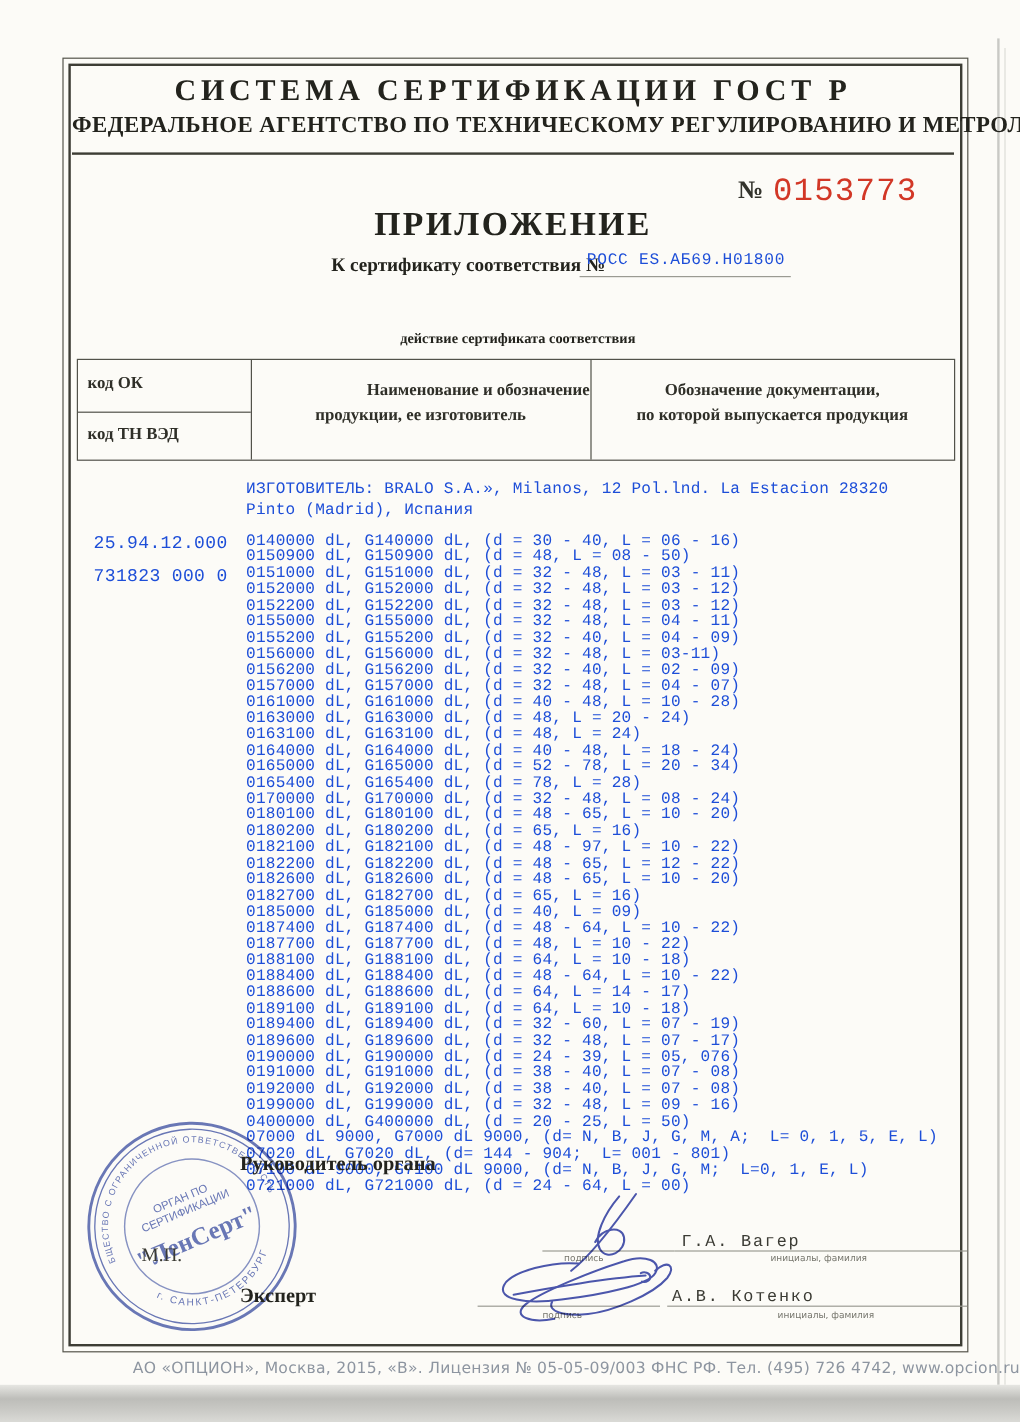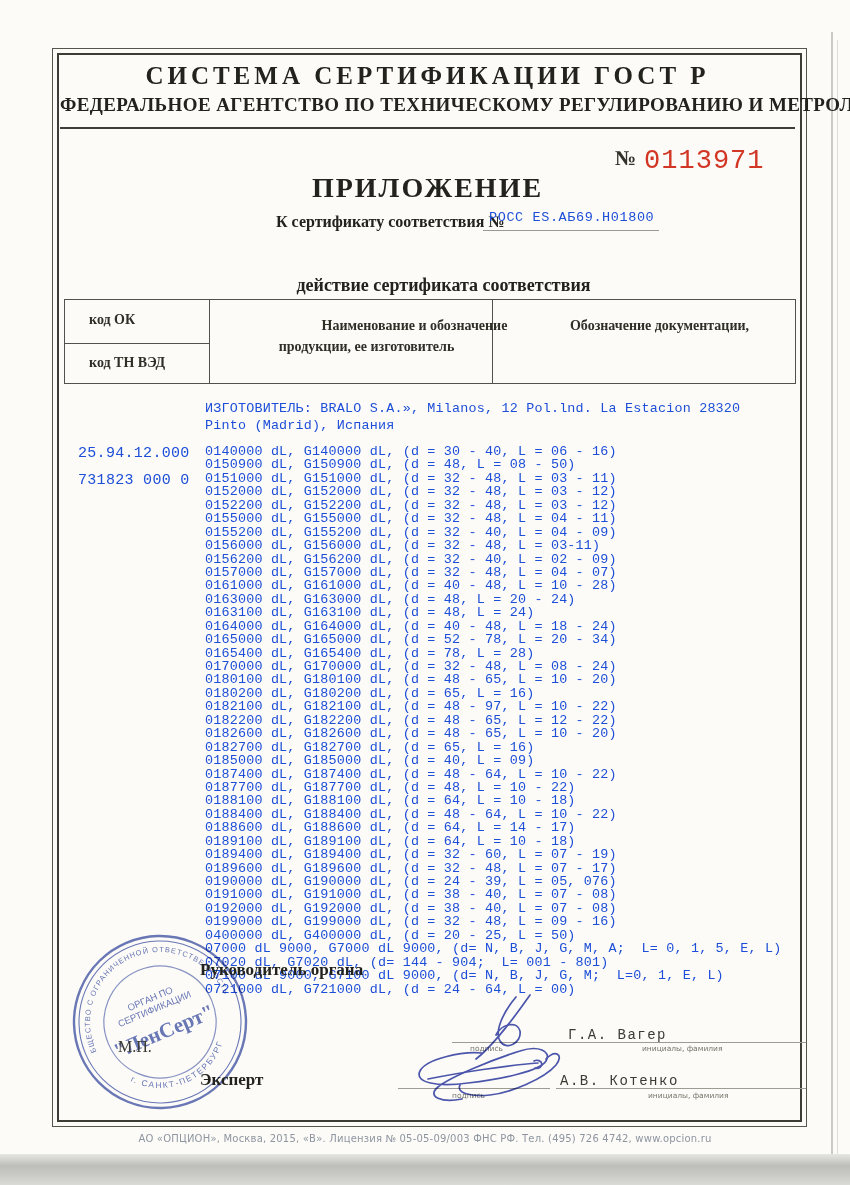--- a/index.html
+++ b/index.html
@@ -33,85 +33,86 @@
   .num-sign { font-size:21px; font-weight:bold; color:#33332c; vertical-align:top; }
   .num-val { font-family:"Liberation Mono","DejaVu Sans Mono",monospace; font-size:27px; color:#d23726; letter-spacing:1px; margin-left:8px; }
 
   .doc-title { left:60px; top:172px; width:735px; font-size:28px; letter-spacing:2px; }
 
   .cert-label { left:276px; top:213px; font-size:16px; }
   .cert-num { left:489px; top:210px; font-size:13.5px; letter-spacing:0.6px; }
   .cert-line { left:483px; top:230px; width:176px; height:1px; background:#9a9a92; }
 
   .scope1 { left:60px; top:254px; width:735px; font-size:17px; }
-  .scope2 { left:76px; top:275px; width:735px; font-size:18px; }
+  .scope2 { left:64px; top:275px; width:735px; font-size:12px; }
 
   
   .tbl { left:64px; top:299px; width:730px; height:83px; border:1.4px solid #52524a; }
   .tbl .v1 { position:absolute; left:144px; top:0; width:1.3px; height:100%; background:#52524a; }
   .tbl .v2 { position:absolute; left:427px; top:0; width:1.3px; height:100%; background:#52524a; }
   .tbl .h1d { position:absolute; left:0; top:43px; width:144px; height:1.3px; background:#52524a; }
-  .tbl-txt { position:absolute; font-weight:bold; font-size:14px; color:#2f2f28;margin-left:16px; }
+  .tbl-txt { position:absolute; font-weight:bold; font-size:14px; color:#2f2f28; }
 
   .codes { font-size:15px; letter-spacing:0.3px; }
 
   .man { left:205px; top:400px; font-size:13.4px; line-height:17.2px; letter-spacing:0.2px; }
   .plist { left:205px; top:445px; font-size:13.4px; line-height:13.45px; letter-spacing:0.2px; }
   .plist > div { height:13.45px; }
 
   
   .sig-label { font-size:17px; }
   .mp { font-size:16px; color:#3a3a33; font-family:"Liberation Serif",serif; }
   .uline { border-bottom:1px solid #9c9c94; }
   .tiny { font-family:"DejaVu Sans","Liberation Sans",sans-serif; font-size:7.5px; color:#75756c; }
   .sname { font-size:14px; letter-spacing:1.5px; color:#3b3b34; }
 
   .stamp-svg { mix-blend-mode:multiply; opacity:0.88; }
   .sig-svg { mix-blend-mode:multiply; }
 
   .footer { left:0; top:1133px; width:850px; font-family:"DejaVu Sans","Liberation Sans",sans-serif;
-    font-size:10px; color:#8d95a0; letter-spacing:0.2px; }
+    font-size:13px; color:#8d95a0; letter-spacing:0.2px;text-align:right; }
 </style>
 </head>
 <body>
 
 <div class="page">
 
   <div class="abs edge-right"></div>
   <div class="abs edge-right2"></div>
   <div class="abs edge-bottom"></div>
 
   <div class="abs frame-a"></div>
   <div class="abs frame-b"></div>
   <div class="abs head-sep"></div>
 
   <div class="abs h1 serifb center">СИСТЕМА СЕРТИФИКАЦИИ ГОСТ Р</div>
   <div class="abs h2 serifb center">ФЕДЕРАЛЬНОЕ АГЕНТСТВО ПО ТЕХНИЧЕСКОМУ РЕГУЛИРОВАНИЮ И МЕТРОЛОГИИ</div>
 
   <div class="abs num-row">
-    <span class="num-sign">№</span><span class="num-val">0113971</span>
+    <span class="num-sign">№</span><span class="num-val">0153773</span>
   </div>
 
   <div class="abs doc-title serifb center">ПРИЛОЖЕНИЕ</div>
 
   <div class="abs cert-label serifb">К сертификату соответствия №</div>
   <div class="abs cert-num mono">РОСС ES.АБ69.Н01800</div>
   <div class="abs cert-line"></div>
 
   <div class="abs scope2 serifb center">действие сертификата соответствия</div>
 
   <div class="abs tbl">
     <div class="v1"></div>
     <div class="v2"></div>
     <div class="h1d"></div>
     <div class="tbl-txt" style="left:8px; top:12px;">код ОК</div>
     <div class="tbl-txt" style="left:8px; top:55px;">код ТН ВЭД</div>
     <div class="tbl-txt center" style="left:144px; top:18px; width:283px;padding-left:48px;">Наименование и обозначение</div>
     <div class="tbl-txt center" style="left:144px; top:39px; width:283px;">продукции, ее изготовитель</div>
     <div class="tbl-txt center" style="left:427px; top:18px; width:303px;">Обозначение документации,</div>
+    <div class="tbl-txt center" style="left:427px; top:39px; width:303px;">по которой выпускается продукция</div>
   </div>
 
   <div class="abs codes mono" style="left:78px; top:445px;">25.94.12.000</div>
   <div class="abs codes mono" style="left:78px; top:472px;">731823 000 0</div>
 
   <div class="abs man mono">
     <div class="pre">ИЗГОТОВИТЕЛЬ: BRALO S.A.», Milanos, 12 Pol.lnd. La Estacion 28320</div>
     <div class="pre">Pinto (Madrid), Испания</div>
   </div>
 

